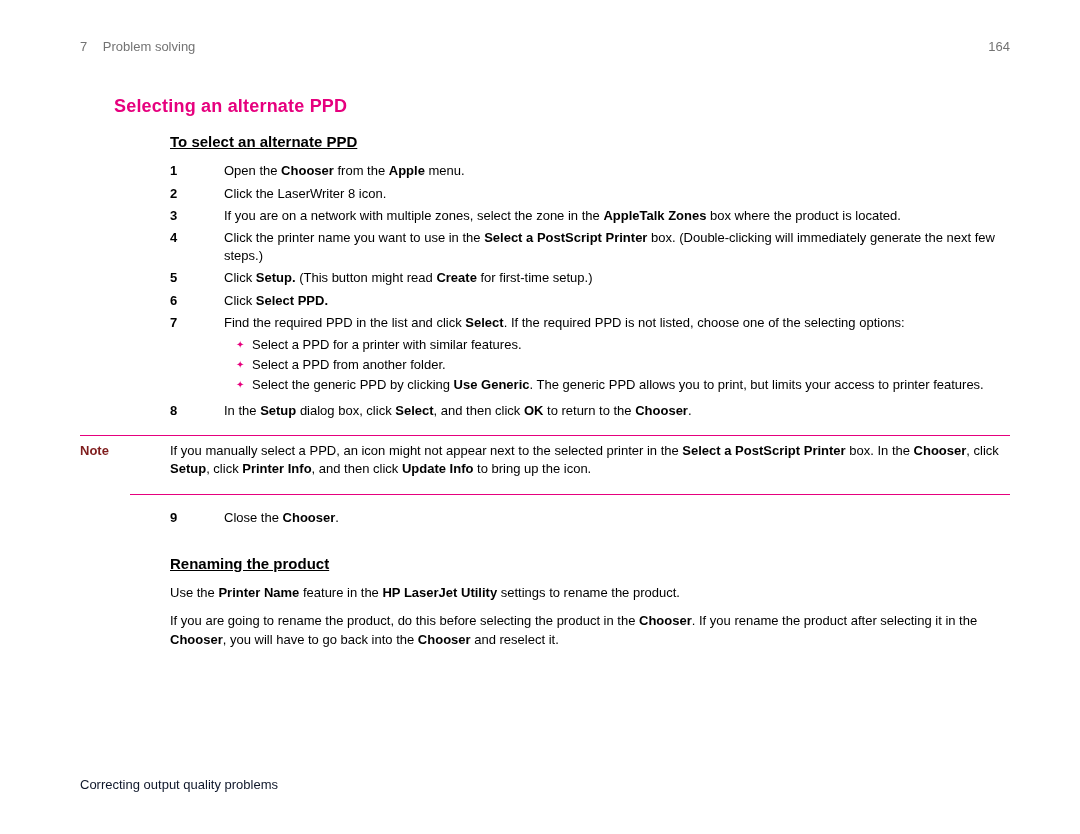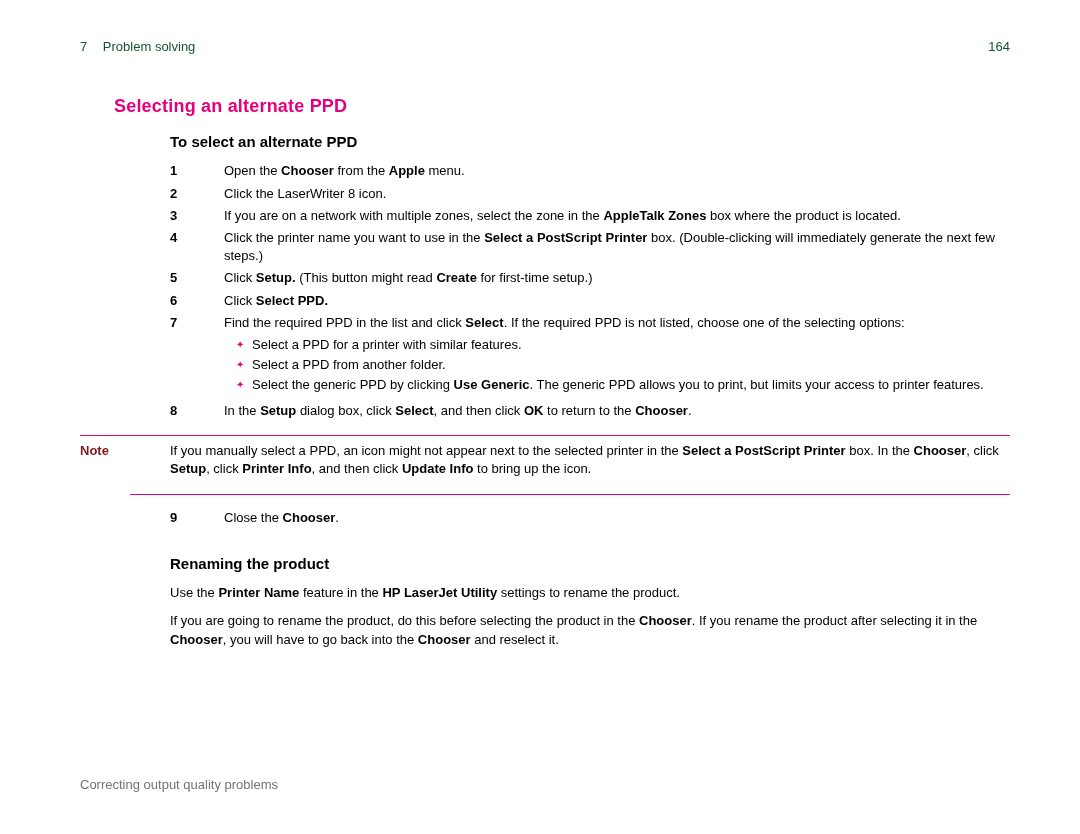--- a/index.html
+++ b/index.html
@@ -14,21 +14,21 @@
   .page {
     width: 1080px;
     height: 834px;
     position: relative;
     box-sizing: border-box;
     padding: 38px 70px 40px 80px;
   }
   .header-row {
     display: flex;
     justify-content: space-between;
-    color: #14532d;
+    color: #737373;
     font-size: 13px;
     margin-bottom: 38px;
   }
   .header-left span.num {
     margin-right: 12px;
   }
   .h1 {
     color: #e6007e;
     font-size: 18px;
     font-weight: bold;
@@ -36,20 +36,21 @@
     letter-spacing: 0.2px;
   }
   .intro {
     margin: 0 0 28px 90px;
     font-size: 13px;
   }
   .h2 {
     font-weight: bold;
     font-size: 15px;
     margin: 0 0 10px 90px;
+    text-decoration: underline;
   }
   .ol {
     margin: 0 0 0 90px;
   }
   .ol-item {
     display: flex;
     margin-bottom: 4px;
   }
   .ol-num {
     font-weight: bold;
@@ -98,21 +99,21 @@
     margin-left: -40px;
   }
   .para {
     margin: 0 0 10px 90px;
     font-size: 13px;
   }
   .footer {
     position: absolute;
     bottom: 40px;
     left: 80px;
-    color: #737373;
+    color: #0f172a;
     font-size: 13px;
   }
   b { font-weight: bold; }
 </style>
 </head>
 <body>
 
 <div class="page">
 
   <div class="header-row">

